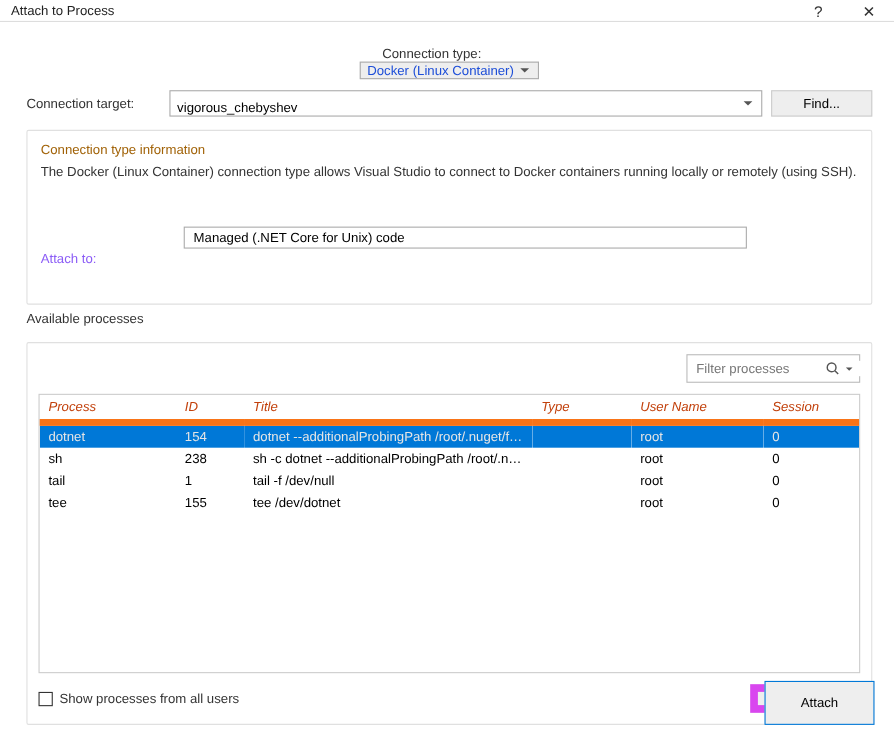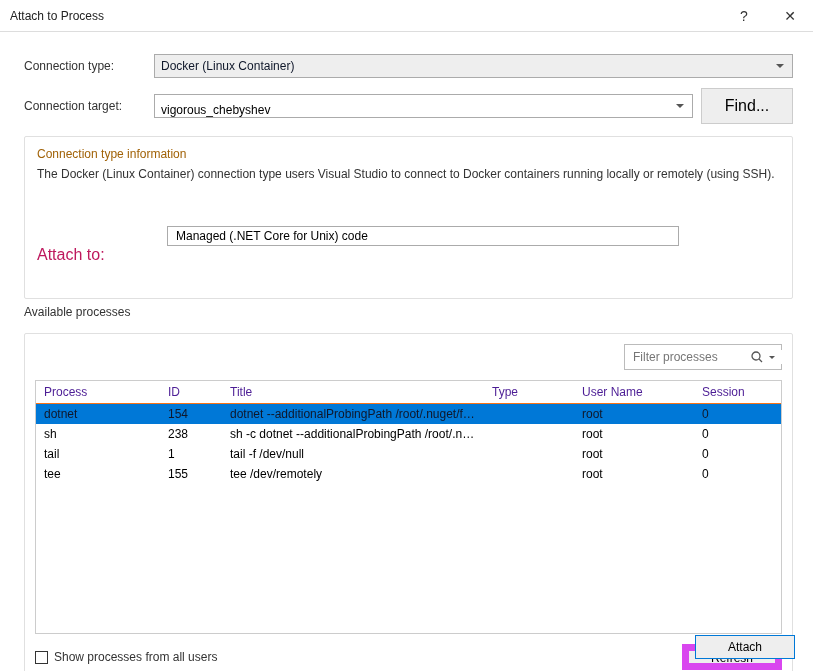--- a/index.html
+++ b/index.html
@@ -1,62 +1,62 @@
 <!DOCTYPE html>
 <html><head>
   <meta charset="utf-8">
   <style>
     * { box-sizing: border-box; margin: 0; padding: 0; font-family: "Segoe UI", Tahoma, sans-serif; }
     body { background: #fff; width: 813px; height: 671px; overflow: hidden; position: relative; }
-    .titlebar { display: flex; align-items: center; height: 32px; padding: 0 0 0 10px; border-bottom: 1px solid #ddd; justify-content: space-between; }
+    .titlebar { display: flex; align-items: center; height: 20px; padding: 0 0 0 10px; border-bottom: 1px solid #ddd; justify-content: space-between; }
     .titlebar-title { font-size: 12px; color: #222; flex: 1; }
     .titlebar-btn { width: 46px; height: 32px; display: flex; align-items: center; justify-content: center; font-size: 14px; color: #333; }
     .main { padding: 22px 12px 0 24px; }
-    .form-row { display: flex; align-items: center; margin-bottom: 10px; }
+    .form-row { display: flex; align-items: center; margin-bottom: 10px; flex-direction: column; }
     .form-row2 { display: flex; align-items: center; margin-bottom: 12px; }
     .form-label { width: 130px; font-size: 12px; color: #333; }
     .form-label2 { width: 130px; font-size: 12px; color: #333; }
-    .combo { flex: 1; height: 24px; border: 1px solid #ababab; background: #eeeeee; font-size: 12px; padding: 0 22px 0 6px; position: relative; display: flex; align-items: center; color: #0f172a; }
+    .combo { flex: 1; height: 24px; border: 1px solid #ababab; background: #eeeeee; font-size: 12px; padding: 0 22px 0 6px; position: relative; display: flex; align-items: center; color: #1d4ed8; }
     .combo::after { content: ""; position: absolute; right: 8px; top: 50%; width: 0; height: 0; border-left: 4px solid transparent; border-right: 4px solid transparent; border-top: 4px solid #555; transform: translateY(-50%); }
     .target-row { display: flex; align-items: center; gap: 8px; }
     .target-input-wrap { flex: 1; height: 24px; border: 1px solid #ababab; background: #fff; display: flex; align-items: flex-end; padding: 0 22px 0 6px; position: relative; }
     .target-input-wrap::after { content: ""; position: absolute; right: 8px; top: 50%; width: 0; height: 0; border-left: 4px solid transparent; border-right: 4px solid transparent; border-top: 4px solid #555; transform: translateY(-50%); }
     .target-input { border: none; outline: none; font-size: 12px; flex: 1; background: transparent; }
-    .find-btn { width: 92px; height: 36px; font-size: 16px; background: #eeeeee; border: 1px solid #ccc; cursor: pointer; }
+    .find-btn { width: 92px; height: 24px; font-size: 12px; background: #eeeeee; border: 1px solid #ccc; cursor: pointer; }
     .group { border: 1px solid #e0e0e0; border-radius: 2px; padding: 10px 12px 14px; margin-bottom: 6px; margin-right: 8px; }
     .group-title { font-size: 12px; color: #a16207; margin-bottom: 4px; }
     .group-desc { font-size: 12px; color: #333; line-height: 1.5; margin-bottom: 24px; }
     .attach-to-row { display: flex; align-items: center; margin-top: 6px; margin-bottom: 20px; }
-    .attach-to-label { width: 130px; font-size: 16px; color: #be185d; margin-top: 39px; }
+    .attach-to-label { width: 130px; font-size: 12px; color: #8b5cf6; margin-top: 39px; }
     .attach-to-box { flex: 1; height: 20px; border: 1px solid #ababab; background: #fff; display: flex; align-items: center; padding: 0 8px; font-size: 12px; max-width: 512px; }
     .avail-label { font-size: 12px; color: #333; margin-bottom: 14px; }
     .processes-panel { border: 1px solid #e0e0e0; border-radius: 2px; padding: 10px 10px 10px 10px; position: relative; margin-right: 8px; }
     .filter-row { display: flex; justify-content: flex-end; margin-bottom: 10px; }
     .filter-box { width: 158px; height: 26px; border: 1px solid #bbb; display: flex; align-items: center; padding: 0 26px 0 8px; position: relative; background: #fff; }
     .filter-box input { border: none; outline: none; font-size: 12px; flex: 1; }
     .filter-box input::placeholder { color: #767676; }
     .filter-icon { position: absolute; right: 6px; display: flex; align-items: center; gap: 2px; }
     .filter-icon::after { content: ""; display: inline-block; width: 0; height: 0; border-left: 3px solid transparent; border-right: 3px solid transparent; border-top: 3px solid #555; margin-left: 3px; }
     .table-wrap { border: 1px solid #ccc; background: #fff; height: 254px; overflow: auto; }
     table { width: 100%; border-collapse: collapse; font-size: 12px; table-layout: fixed; }
-    th { text-align: left; font-weight: normal; padding: 4px 8px; color: #4c1d95; background: #fff; border-bottom: 1px solid #f97316; white-space: nowrap; overflow: hidden; text-overflow: ellipsis; }
+    th { text-align: left; font-weight: normal; padding: 4px 8px; color: #c2410c; background: #fff; border-bottom: 6px solid #f97316; white-space: nowrap; overflow: hidden; text-overflow: ellipsis; font-style: italic; }
     td { padding: 3px 8px; white-space: nowrap; overflow: hidden; text-overflow: ellipsis; }
-    tr.selected td { background: #0078d7; color: #0f172a; margin-left: 25px; }
+    tr.selected td { background: #0078d7; color: #e5e5e5; margin-left: 25px; }
     .col-process { width: 124px; }
     .col-id { width: 62px; }
     .col-title { width: 262px; }
     .col-type { width: 90px; }
     .col-user { width: 120px; }
     .col-session { width: auto; }
     .bottom-row { display: flex; align-items: center; margin-top: 10px; }
     .checkbox { width: 13px; height: 13px; border: 1px solid #333; margin-right: 6px; display: inline-block; }
     .checkbox-label { font-size: 12px; color: #333; cursor: pointer; display: flex; align-items: center; }
     .refresh-btn { margin-left: auto; width: 100px; height: 26px; font-size: 12px; background: #eeeeee; border: 7px solid #d946ef; cursor: pointer; }
     .footer-btns { position: absolute; bottom: 12px; right: 18px; display: flex; gap: 8px; }
-    .footer-btn { width: 100px; height: 24px; font-size: 12px; background: #eeeeee; border: 1px solid #ccc; cursor: pointer; }
+    .footer-btn { width: 100px; height: 40px; font-size: 12px; background: #eeeeee; border: 1px solid #ccc; cursor: pointer; }
     .footer-btn.primary { border: 1px solid #0078d7; }
   </style>
 </head>
 <body>
 
 <div class="titlebar">
   <div class="titlebar-title">Attach to Process</div>
   <div class="titlebar-btn">?</div>
   <div class="titlebar-btn">✕</div>
 </div>
@@ -73,21 +73,21 @@
     <div class="target-row" style="flex:1; margin-right:8px;">
       <div class="target-input-wrap">
         <input class="target-input" type="text" value="vigorous_chebyshev" style="">
       </div>
       <button class="find-btn">Find...</button>
     </div>
   </div>
 
   <div class="group">
     <div class="group-title">Connection type information</div>
-    <div class="group-desc">The Docker (Linux Container) connection type users Visual Studio to connect to Docker containers running locally or remotely (using SSH).</div>
+    <div class="group-desc">The Docker (Linux Container) connection type allows Visual Studio to connect to Docker containers running locally or remotely (using SSH).</div>
 
     <div class="attach-to-row">
       <div class="attach-to-label">Attach to:</div>
       <div class="attach-to-box">Managed (.NET Core for Unix) code</div>
     </div>
   </div>
 
   <div class="avail-label">Available processes</div>
 
   <div class="processes-panel">
@@ -144,21 +144,21 @@
               <td>tail</td>
               <td>1</td>
               <td>tail -f /dev/null</td>
               <td></td>
               <td>root</td>
               <td>0</td>
             </tr>
             <tr>
               <td>tee</td>
               <td>155</td>
-              <td>tee /dev/remotely</td>
+              <td>tee /dev/dotnet</td>
               <td></td>
               <td>root</td>
               <td>0</td>
             </tr>
           </tbody>
       </table>
     </div>
 
     <div class="bottom-row">
       <label class="checkbox-label">

